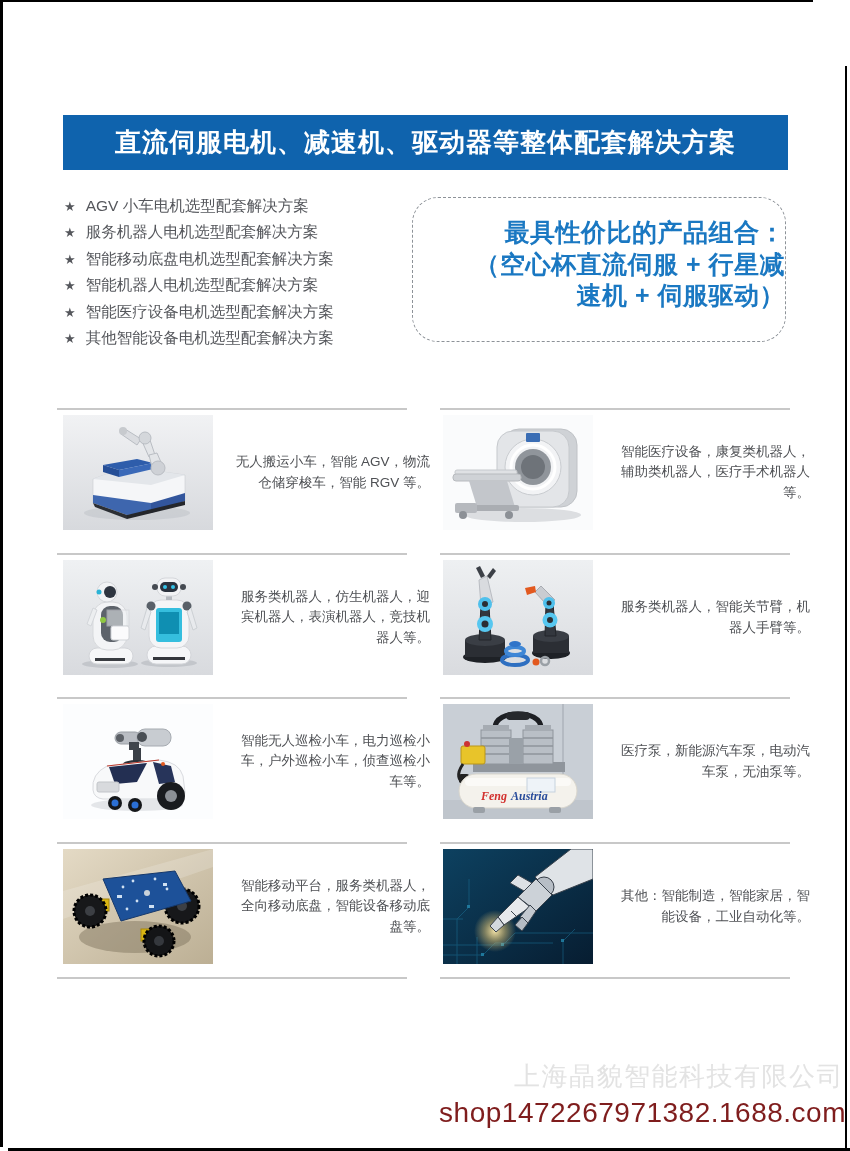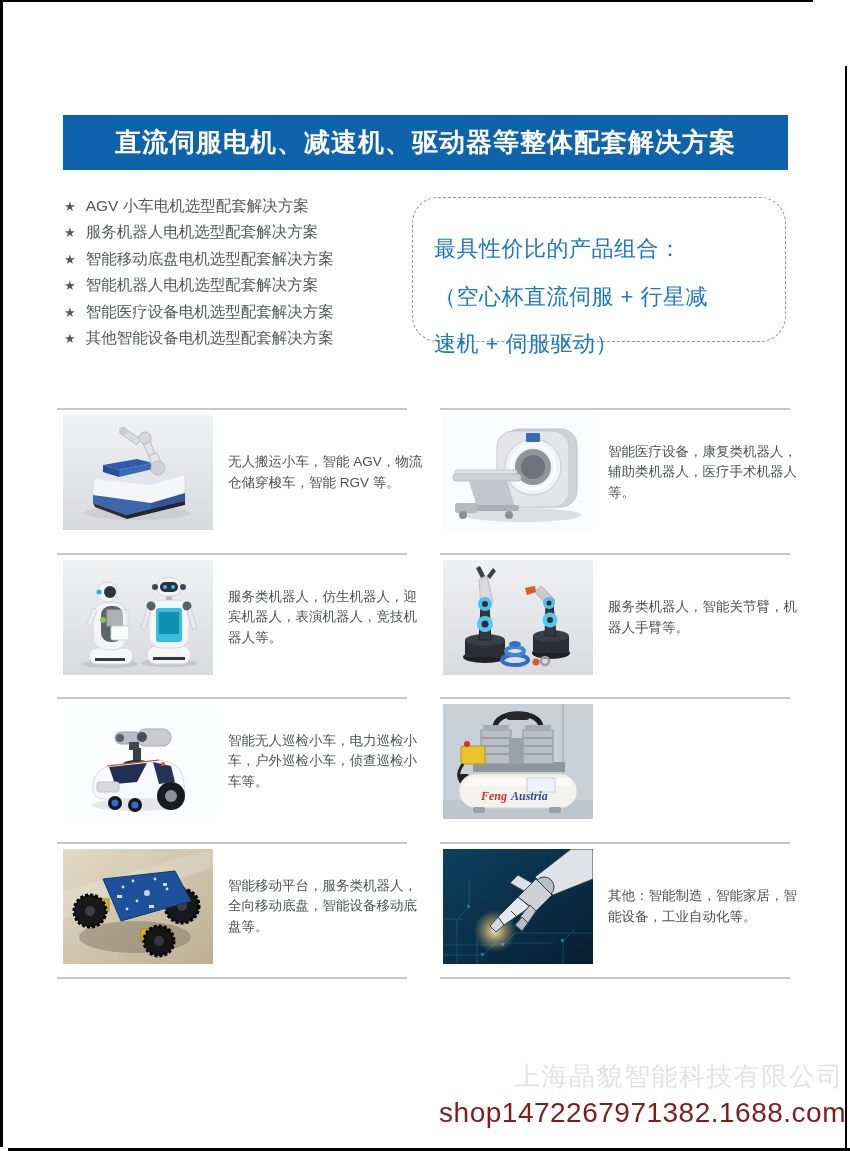--- a/index.html
+++ b/index.html
@@ -1,18 +1,18 @@
 <!DOCTYPE html>
 <html><head>
 <meta charset="utf-8">
 <style>
   html,body { margin:0; padding:0; background:#ffffff; }
   .page {
     position:relative; width:850px; height:1151px; background:#ffffff;
-    overflow:hidden; font-family:"Liberation Sans","DejaVu Sans",sans-serif;
+    overflow:hidden; font-family:"Liberation Sans","DejaVu Sans",sans-serif;text-align:right;
   }
   
   .edge { position:absolute; background:#000; }
   .edge-top    { left:0;   top:0;    width:813px; height:2px; }
   .edge-left   { left:0;   top:0;    width:3px;   height:1147px; }
   .edge-right  { left:845px; top:66px; width:2px; height:1085px; }
   .edge-bottom { left:8px; top:1148px; width:842px; height:3px; }
 
   .banner {
     position:absolute; left:63px; top:115px; width:725px; height:55px;
@@ -22,21 +22,21 @@
 
   .solutions { position:absolute; left:64px; top:196px; }
   .solution-item { display:flex; align-items:baseline; height:26.4px; color:#55575c; font-size:15.5px; }
   .solution-star { font-size:13px; margin-right:10px; color:#55575c; }
 
   .combo {
     position:absolute; left:412px; top:197px; width:374px; height:145px;
     border:1px dashed #8d9298; border-radius:26px; box-sizing:border-box;
     padding:19px 0 0 21px;
   }
-  .combo-line { color:#1a78c2; font-size:22px; font-weight:normal; line-height:31.5px; letter-spacing:0.5px; white-space:nowrap;margin-top:16px; }
+  .combo-line { color:#1a78c2; font-size:25px; font-weight:bold; line-height:31.5px; letter-spacing:0.5px; white-space:nowrap; }
 
   .divider { position:absolute; width:350px; height:2px; background:#c8c8c8; }
 
   .cell { position:absolute; width:370px; height:115px; }
   .pimg { position:absolute; left:0; top:0; width:150px; height:115px; display:block; }
   .pdesc {
     position:absolute; left:165px; top:0; width:202px; height:115px;
     display:flex; align-items:center; color:#4e5054; font-size:13.5px; line-height:20.5px;
   }
 
@@ -288,20 +288,21 @@
       <path d="M20 60 C13 70 15 77 22 80" stroke="#222" stroke-width="3" fill="none"></path>
       <rect x="16" y="70" width="10" height="9" rx="2" fill="#222"></rect>
       <rect x="16" y="70" width="118" height="34" rx="17" fill="#f4f2ec" stroke="#d8d5cc"></rect>
       <rect x="22" y="74" width="106" height="8" rx="4" fill="#ffffff" opacity="0.6"></rect>
       <rect x="84" y="74" width="28" height="14" fill="#eef3f8" stroke="#c6d2de"></rect>
       <text x="38" y="96" font-size="12" font-style="italic" font-weight="bold" font-family="'Liberation Serif','DejaVu Serif',serif" fill="#d2312e">Feng</text>
       <text x="68" y="96" font-size="12" font-style="italic" font-weight="bold" font-family="'Liberation Serif','DejaVu Serif',serif" fill="#274b9b">Austria</text>
       <rect x="30" y="103" width="12" height="6" rx="2" fill="#9aa0a6"></rect>
       <rect x="106" y="103" width="12" height="6" rx="2" fill="#9aa0a6"></rect>
     </svg>
+    <div class="pdesc">医疗泵，新能源汽车泵，电动汽车泵，无油泵等。</div>
   </div>
 
   <div class="cell" style="left:63px;top:849px;">
     <svg class="pimg" viewBox="0 0 150 115">
       <defs>
           <linearGradient id="gC" x1="0" y1="0" x2="1" y2="1">
         <stop offset="0" stop-color="#e4dac5"></stop>
             <stop offset="1" stop-color="#bcaf94"></stop>
           </linearGradient>
         </defs>

